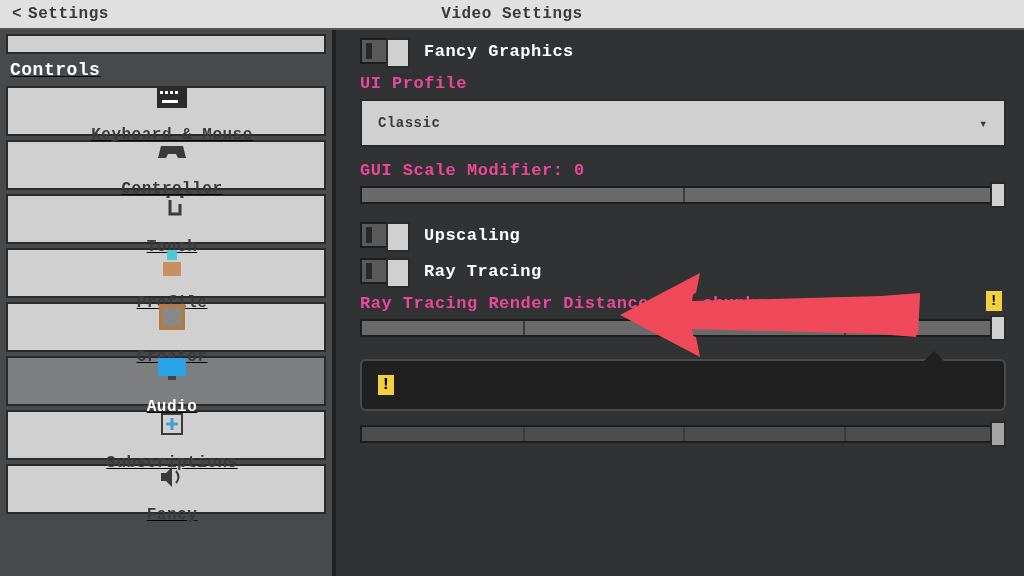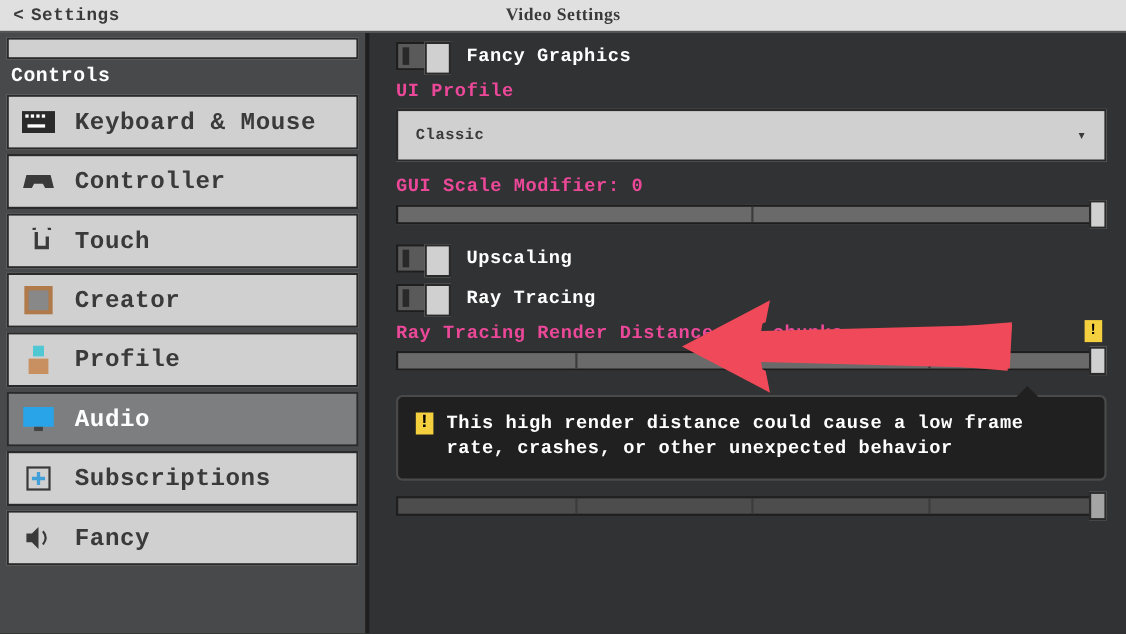--- a/index.html
+++ b/index.html
@@ -14,27 +14,28 @@
 }
 .header {
   height: 30px;
   background: #e0e0e0;
   border-bottom: 2px solid #555;
   display: flex;
   align-items: center;
   position: relative;
 }
 .back { display: flex; align-items: center; gap: 6px; padding-left: 12px; color: #3a3a3a; font-size: 16px; cursor: pointer; }
-.header-title { position: absolute; left: 50%; transform: translateX(-50%); color: #3a3a3a; font-size: 16px; font-family: Liberation Serif, serif; }
+.header-title { position: absolute; left: 50%; transform: translateX(-50%); color: #3a3a3a; font-size: 16px; }
 .container { display: flex; height: calc(100% - 30px); }
 .sidebar {
   width: 336px;
   background: #48494a;
   border-right: 4px solid #1e1e1e;
   padding: 4px 6px 0 6px;
+  text-decoration: underline;
 }
 .thumb-placeholder {
   height: 20px;
   background: #d0d0d0;
   border: 2px solid #2a2a2a;
   margin-bottom: 4px;
 }
 .cat-label {
   color: #fff;
   font-size: 18px;
@@ -44,21 +45,22 @@
   height: 50px;
   background: #d0d0d0;
   border: 2px solid #2a2a2a;
   margin-bottom: 4px;
   display: flex;
   align-items: center;
   padding-left: 12px;
   gap: 18px;
   cursor: pointer;
   color: #3a3a3a;
-  font-size: 22px;
+  font-size: 16px;
+  flex-direction: column;
 }
 .sidebar-item.selected { background: #7d7e80; color: #fff; }
 .icon { width: 30px; height: 30px; display: flex; align-items: center; justify-content: center; }
 .main {
   flex: 1;
   padding: 8px 18px 0 24px;
 }
 .toggle-row {
   display: flex;
   align-items: center;
@@ -213,36 +215,36 @@
         <svg width="28" height="24" viewBox="0 0 28 24">
             <path d="M10 2 a7 7 0 0 1 14 0 M12 4 v14 h10 v-10" fill="none" stroke="#3a3a3a" stroke-width="3"></path>
           </svg>
       </span>
       <span>Touch</span>
     </div>
 
 
     <div class="sidebar-item">
       <span class="icon">
+        <svg width="22" height="26" viewBox="0 0 22 26">
+            <rect x="6" y="0" width="10" height="10" fill="#4fc8d4"></rect>
+            <rect x="2" y="12" width="18" height="14" fill="#c89060"></rect>
+          </svg>
+      </span>
+      <span>Profile</span>
+    </div>
+
+    <div class="sidebar-item">
+      <span class="icon">
         <svg width="26" height="26" viewBox="0 0 26 26">
             <rect x="0" y="0" width="26" height="26" fill="#b07a4a"></rect>
             <rect x="4" y="4" width="18" height="18" fill="#888"></rect>
           </svg>
       </span>
       <span>Creator</span>
-    </div>
-
-    <div class="sidebar-item">
-      <span class="icon">
-        <svg width="22" height="26" viewBox="0 0 22 26">
-            <rect x="6" y="0" width="10" height="10" fill="#4fc8d4"></rect>
-            <rect x="2" y="12" width="18" height="14" fill="#c89060"></rect>
-          </svg>
-      </span>
-      <span>Profile</span>
     </div>
 
     <div class="sidebar-item selected">
       <span class="icon">
         <svg width="28" height="22" viewBox="0 0 28 22">
             <rect x="0" y="0" width="28" height="18" fill="#2aa4e8"></rect>
             <rect x="10" y="18" width="8" height="4" fill="#444"></rect>
           </svg>
       </span>
       <span>Audio</span>
@@ -305,21 +307,20 @@
       <div class="slider">
         <div class="tick" style="left:25%"></div>
         <div class="tick" style="left:50%"></div>
         <div class="tick" style="left:75%"></div>
         <div class="handle" style="right:-2px"></div>
       </div>
     </div>
 
     <div class="warning">
       <div style="width:16px;height:20px;background:#f4d03f;color:#000;display:flex;align-items:center;justify-content:center;font-weight:bold;flex-shrink:0">!</div>
-      <span>This high render distance could cause a low frame rate, crashes, or other unexpected behavior</span>
     </div>
 
     <div class="slider-wrap">
       <div class="slider disabled">
         <div class="tick" style="left:25%"></div>
         <div class="tick" style="left:50%"></div>
         <div class="tick" style="left:75%"></div>
         <div class="handle" style="right:-2px"></div>
       </div>
     </div>

